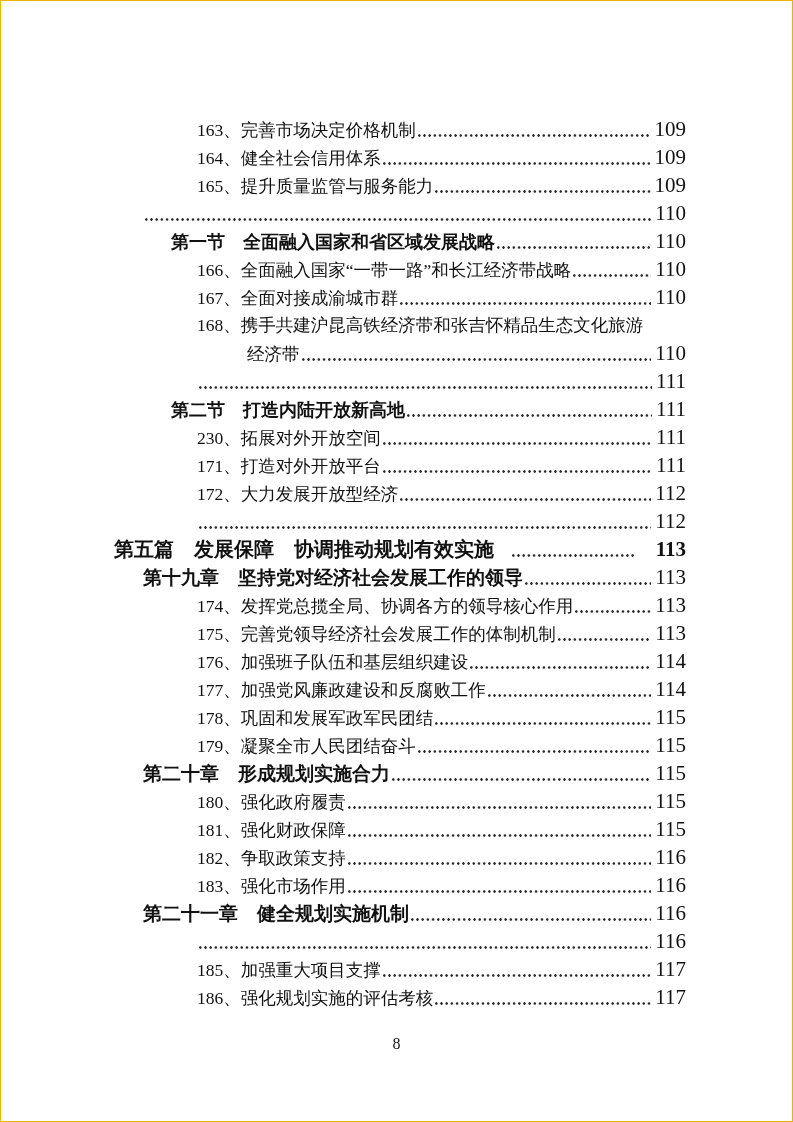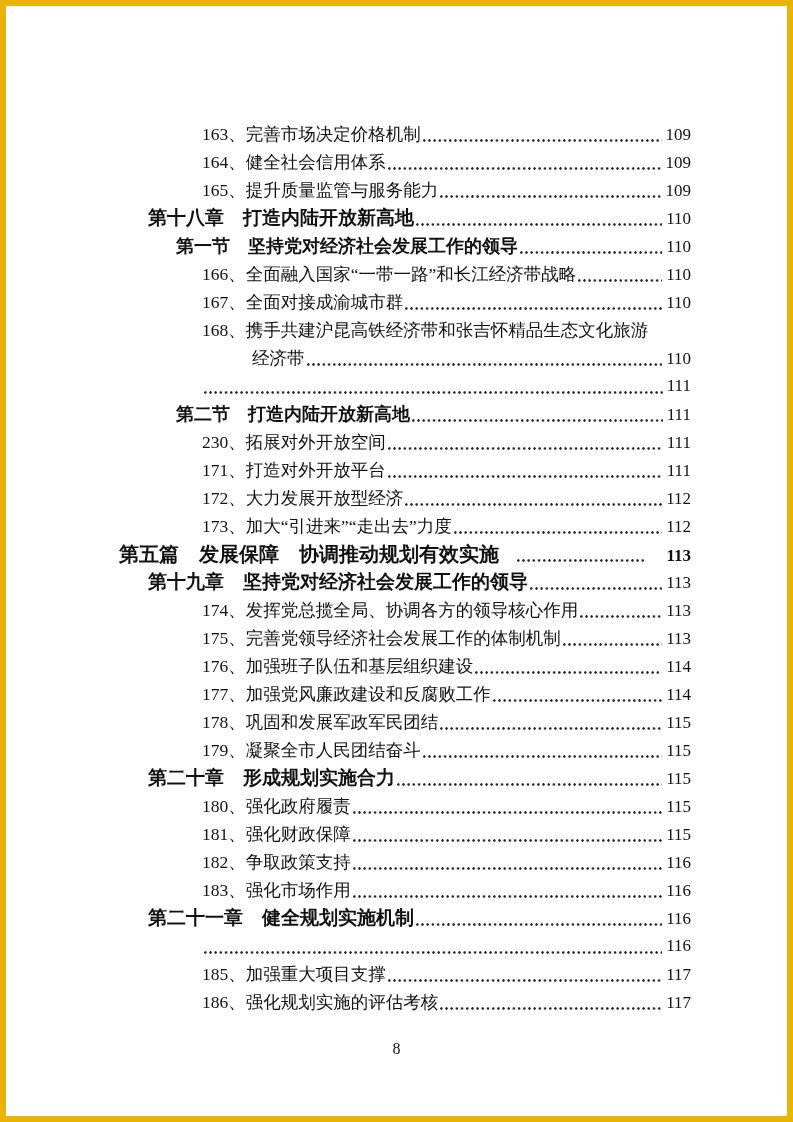--- a/index.html
+++ b/index.html
@@ -7,21 +7,21 @@
   body {
     width: 793px; height: 1122px;
     font-family: "Liberation Serif", serif;
     color: #111111;
     position: relative;
     overflow: hidden;
   }
   .page {
     position: absolute; inset: 0;
     background: #ffffff;
-    border: 6px solid #eab308;
+    border: 1px solid #eab308;
   }
   .toc {
     position: absolute;
     left: 113px; top: 114px;
     width: 572px;
   }
   .toc-row {
     display: flex;
     align-items: baseline;
     height: 28px;
@@ -36,21 +36,21 @@
     align-self: flex-end;
     margin: 0 4px 6px 2px;
     background-image: radial-gradient(circle at 1.3px 1.5px, #2b2b2b 1.05px, rgba(0,0,0,0) 1.45px);
     background-size: 5.2px 3px;
     background-repeat: repeat-x;
     background-position: left bottom;
   }
   .pgnum {
     flex: 0 0 auto;
     font-family: "Liberation Serif", serif;
-    font-size: 17px;
+    font-size: 21px;
     text-align: left;
   }
   
   .lvl-part {
     font-family: "Liberation Serif", serif;
     font-weight: bold;
     font-size: 20px;
     gap: 16px;
   }
   .lvl-chapter {
@@ -99,26 +99,25 @@
         <span class="toc-text">164、健全社会信用体系</span>
         <span class="dots"></span>
         <span class="pgnum">109</span>
       </div>
       <div class="toc-row lvl-item">
         <span class="toc-text">165、提升质量监管与服务能力</span>
         <span class="dots"></span>
         <span class="pgnum">109</span>
       </div>
       <div class="toc-row lvl-chapter">
-        <span class="toc-text">第十八章　打造内陆开放新高地</span>
         <span class="dots"></span>
         <span class="pgnum">110</span>
       </div>
       <div class="toc-row lvl-section">
-        <span class="toc-text">第一节　坚持党对经济社会发展工作的领导</span>
+        <span class="toc-text">第一节　全面融入国家和省区域发展战略</span>
         <span class="dots"></span>
         <span class="pgnum">110</span>
       </div>
       <div class="toc-row lvl-item">
         <span class="toc-text">166、全面融入国家“一带一路”和长江经济带战略</span>
         <span class="dots"></span>
         <span class="pgnum">110</span>
       </div>
       <div class="toc-row lvl-item">
         <span class="toc-text">167、全面对接成渝城市群</span>
@@ -151,21 +150,20 @@
         <span class="toc-text">171、打造对外开放平台</span>
         <span class="dots"></span>
         <span class="pgnum">111</span>
       </div>
       <div class="toc-row lvl-item">
         <span class="toc-text">172、大力发展开放型经济</span>
         <span class="dots"></span>
         <span class="pgnum">112</span>
       </div>
       <div class="toc-row lvl-item">
-        <span class="toc-text">173、加大“引进来”“走出去”力度</span>
         <span class="dots"></span>
         <span class="pgnum">112</span>
       </div>
       <div class="toc-row lvl-part">
         <span class="toc-text">第五篇　发展保障　协调推动规划有效实施</span>
         <span class="dots"></span>
         <span class="pgnum">113</span>
       </div>
       <div class="toc-row lvl-chapter">
         <span class="toc-text">第十九章　坚持党对经济社会发展工作的领导</span>

